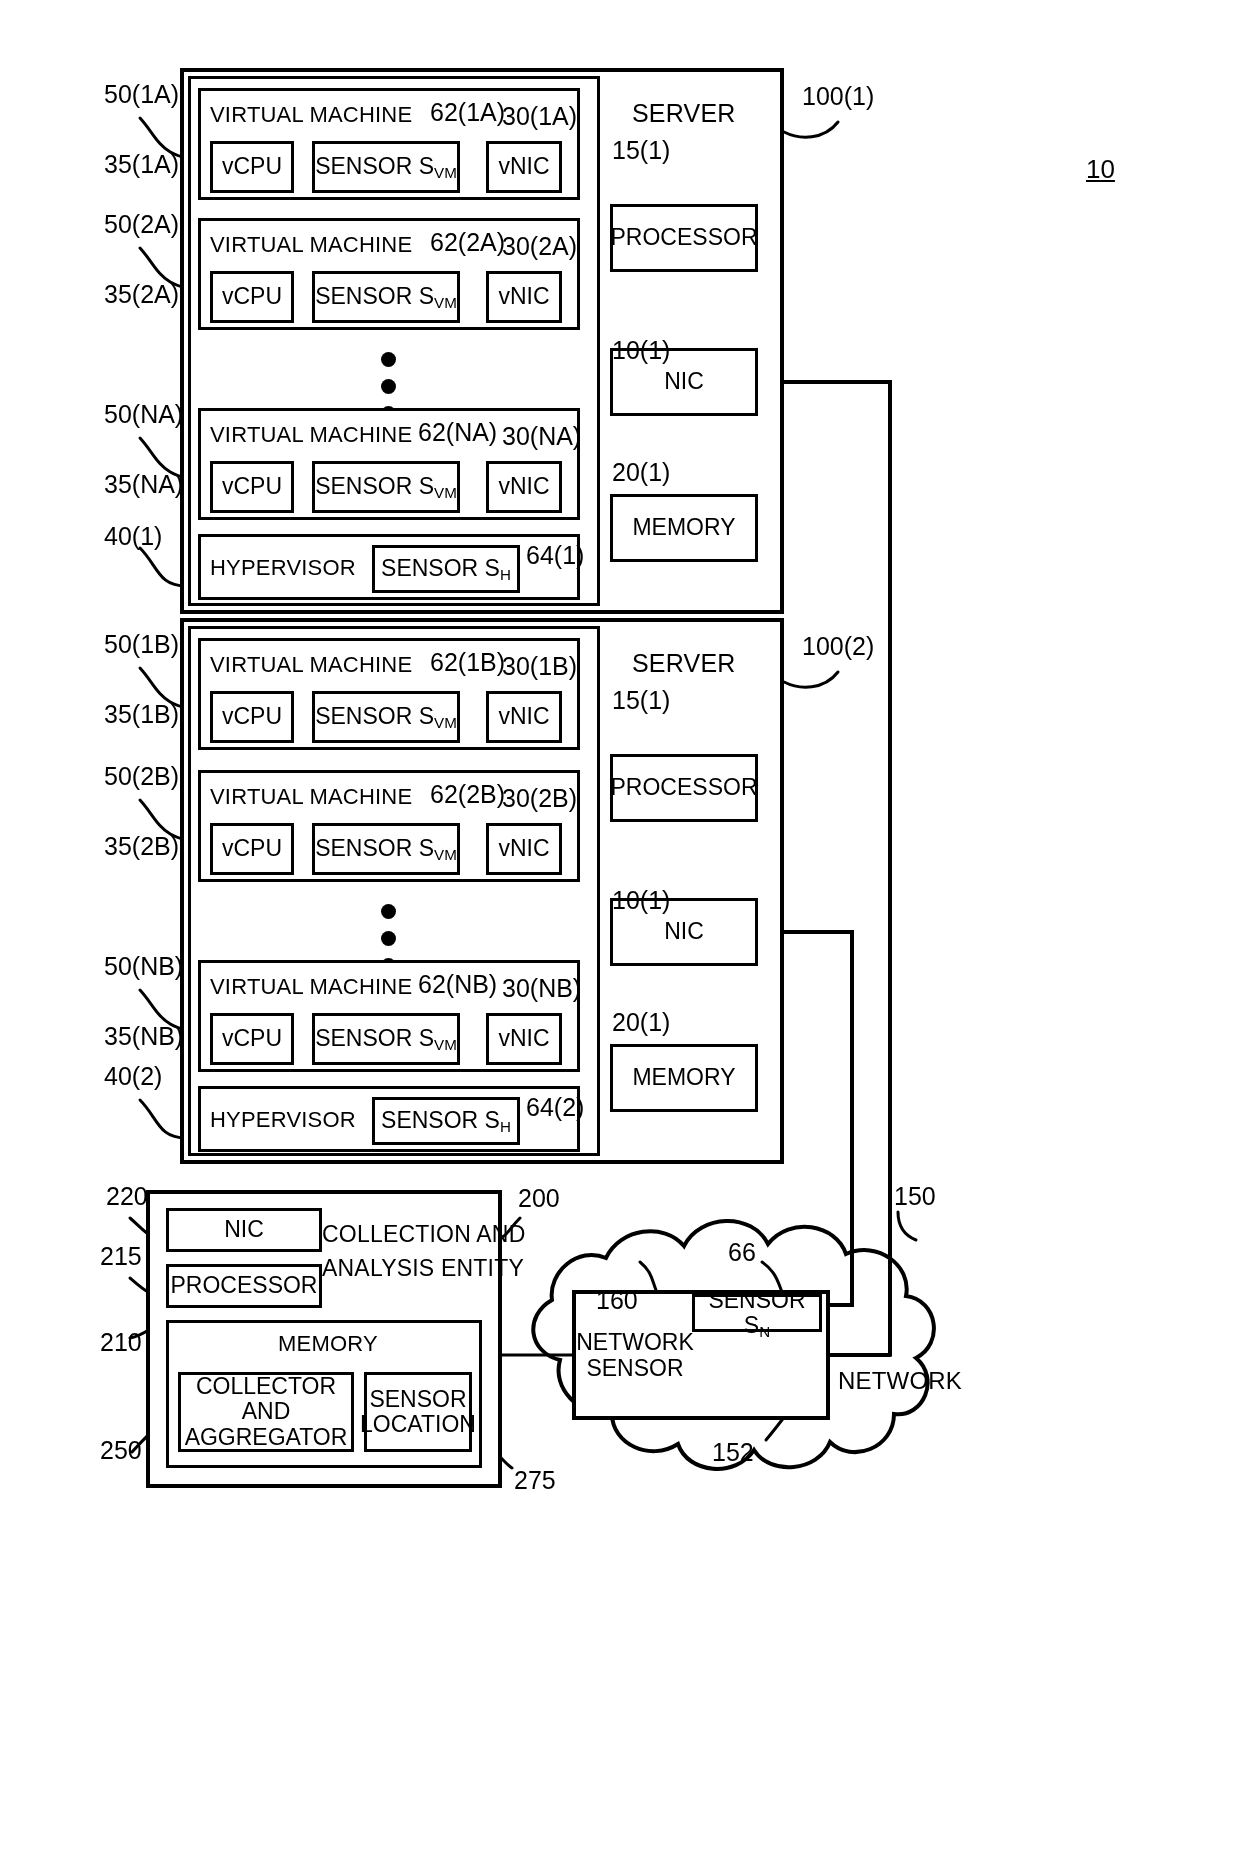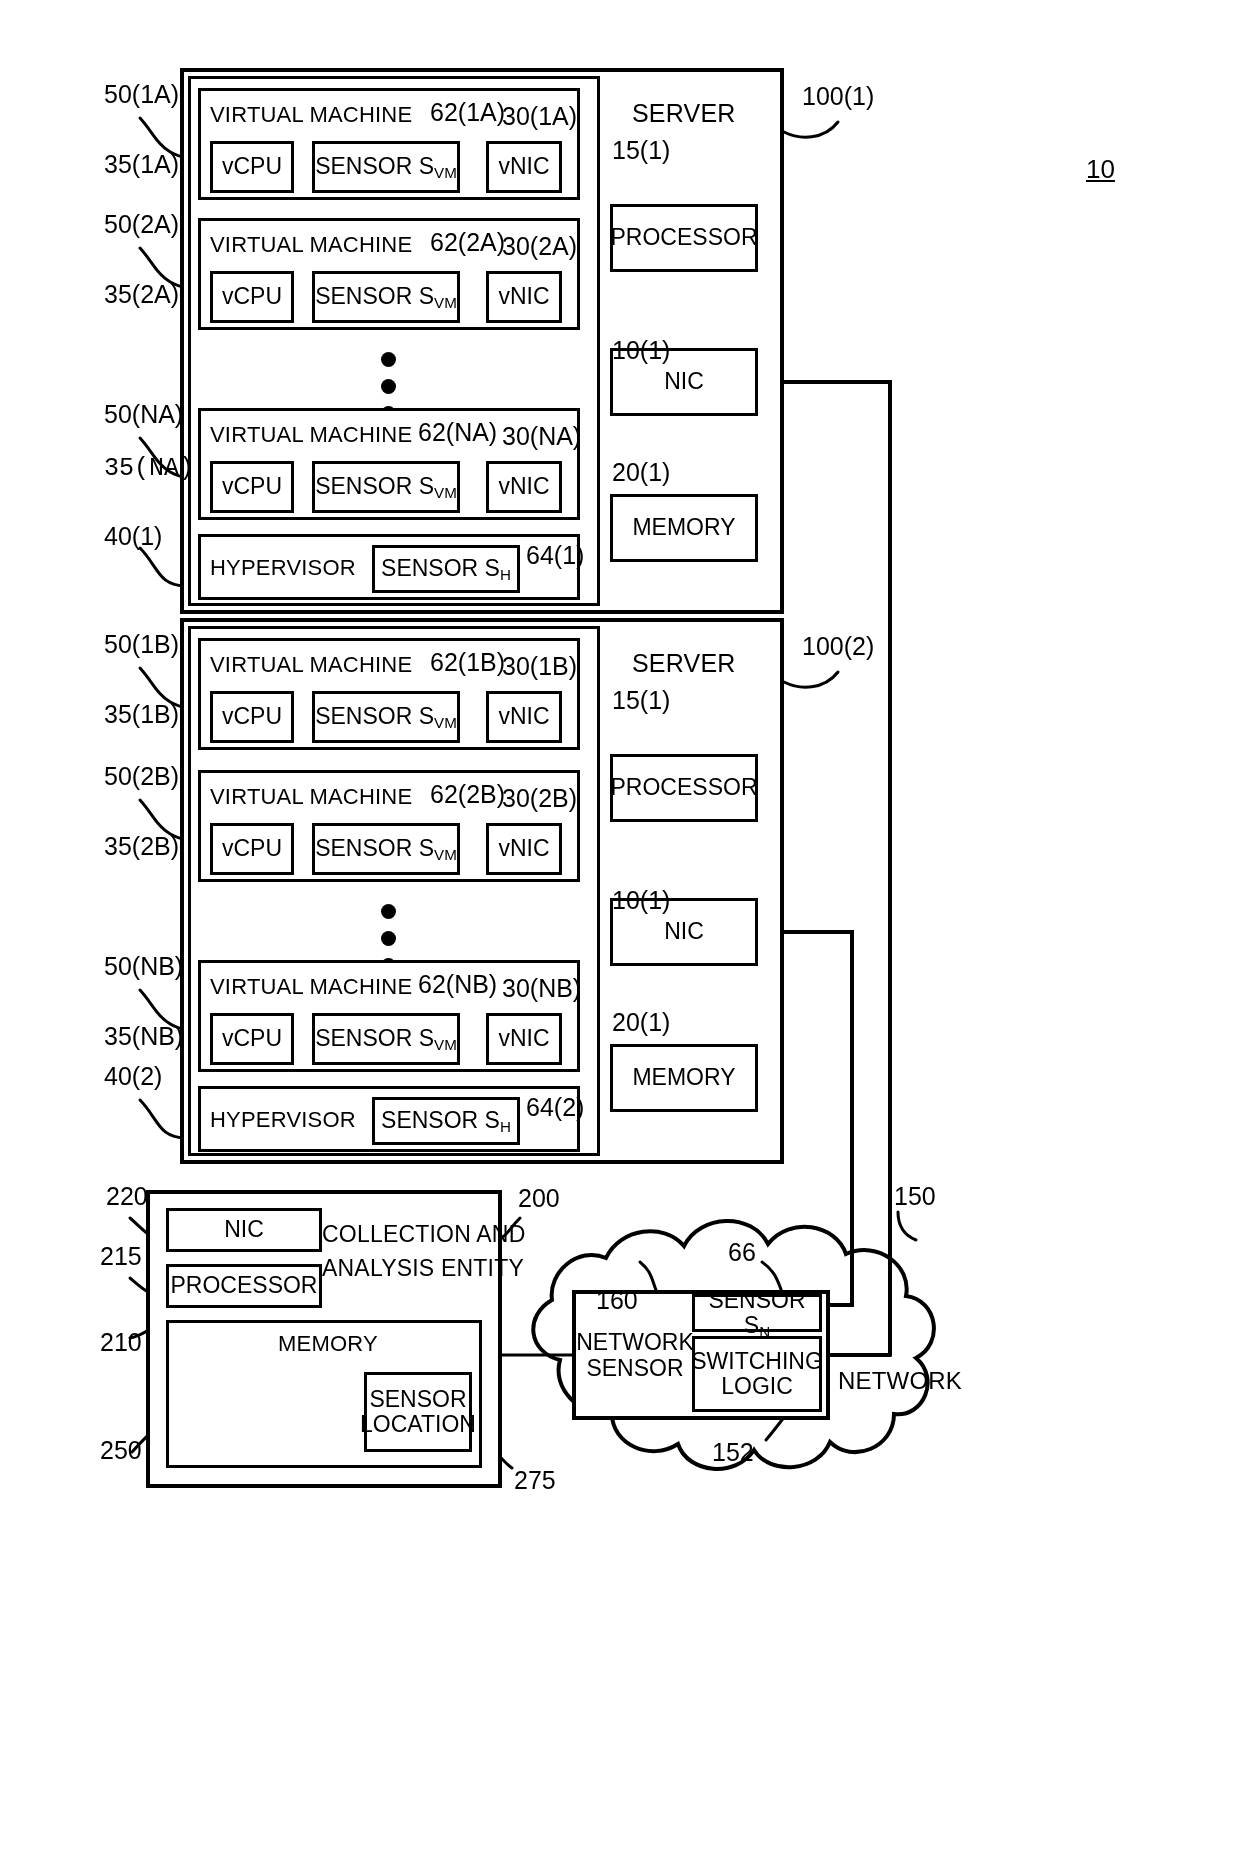--- a/index.html
+++ b/index.html
@@ -260,21 +260,21 @@
   <div class="small-box" style="left:210px; top:461px; width:84px; height:52px;">
       <span>vCPU</span>
     </div>
   <div class="small-box" style="left:312px; top:461px; width:148px; height:52px;">
       <span><span>SENSOR S</span><sub>VM</sub></span>
     </div>
   <div class="small-box" style="left:486px; top:461px; width:76px; height:52px;">
       <span>vNIC</span>
     </div>
   <div class="ref" style="left:104px; top:402px;">50(NA)</div>
-  <div class="ref" style="left:104px; top:456px;font-family:Liberation Mono, monospace;">35(NA)</div>
+  <div class="ref" style="left:104px; top:472px;">35(NA)</div>
   <div class="ref" style="left:418px; top:420px;">62(NA)</div>
   <div class="ref" style="left:502px; top:424px;">30(NA)</div>
 
   <div class="box thin" style="left:198px; top:534px; width:382px; height:66px;"></div>
   <div class="lbl" style="left:210px; top:556px;">HYPERVISOR</div>
   <div class="small-box" style="left:372px; top:545px; width:148px; height:48px;">
       <span><span>SENSOR S</span><sub>H</sub></span>
     </div>
   <div class="ref" style="left:104px; top:524px;">40(1)</div>
   <div class="ref" style="left:526px; top:543px;">64(1)</div>
@@ -390,20 +390,24 @@
 
   <div class="small-box" style="left:166px; top:1264px; width:156px; height:44px;">
       <span>PROCESSOR</span>
     </div>
   <div class="ref" style="left:100px; top:1244px;">215</div>
 
   <div class="box thin" style="left:166px; top:1320px; width:316px; height:148px;"></div>
   <div class="lbl" style="left:278px; top:1332px;">MEMORY</div>
   <div class="ref" style="left:100px; top:1330px;">210</div>
 
+  <div class="small-box" style="left:178px; top:1372px; width:176px; height:80px; flex-direction:column;">
+    <span>COLLECTOR AND</span>
+    <span>AGGREGATOR</span>
+  </div>
   <div class="ref" style="left:100px; top:1438px;">250</div>
 
   <div class="small-box" style="left:364px; top:1372px; width:108px; height:80px; flex-direction:column;">
     <span>SENSOR</span>
     <span>LOCATION</span>
   </div>
   <div class="ref" style="left:514px; top:1468px;">275</div>
 
   <div class="ref" style="left:894px; top:1184px;">150</div>
 
@@ -412,21 +416,17 @@
     <span>NETWORK</span>
     <span>SENSOR</span>
   </div>
   <div class="ref" style="left:596px; top:1288px;">160</div>
 
   <div class="small-box" style="left:692px; top:1294px; width:130px; height:38px;">
       <span><span>SENSOR S</span><sub>N</sub></span>
     </div>
   <div class="ref" style="left:728px; top:1240px;">66</div>
 
-  <div class="small-box" style="left:692px; top:1336px; width:130px; height:76px; flex-direction:column;">
-    <span>SWITCHING</span>
-    <span>LOGIC</span>
-  </div>
   <div class="ref" style="left:712px; top:1440px;">152</div>
 
   <div class="lbl" style="left:838px; top:1368px; font-size:24px;">NETWORK</div>
 
 </div>
 
 </body></html>

